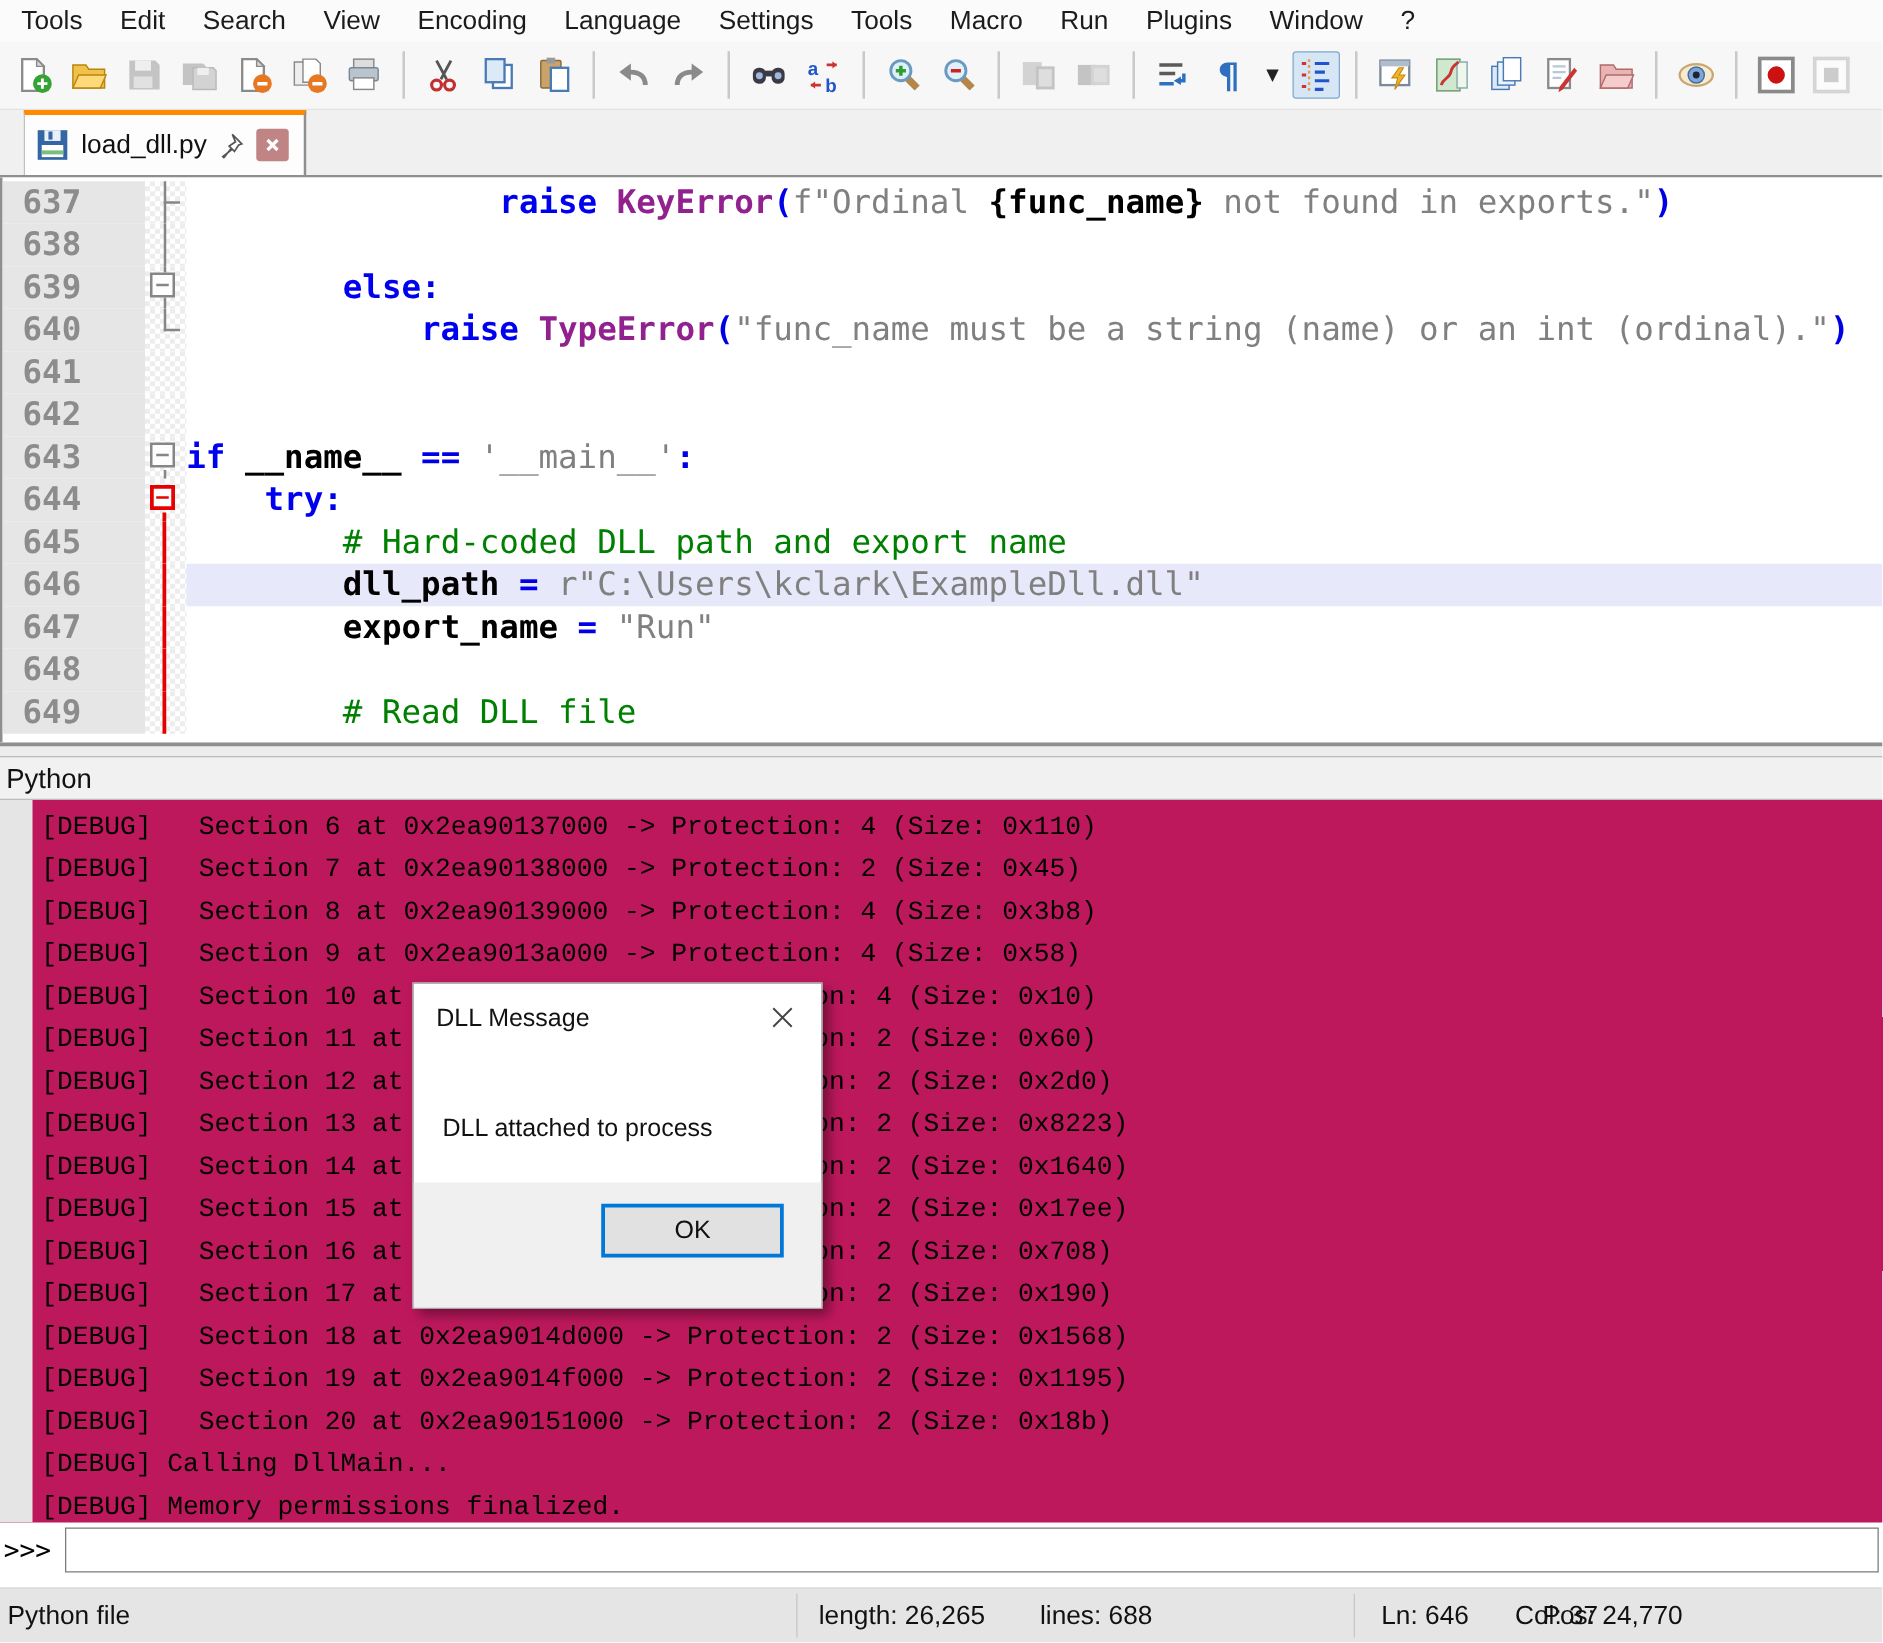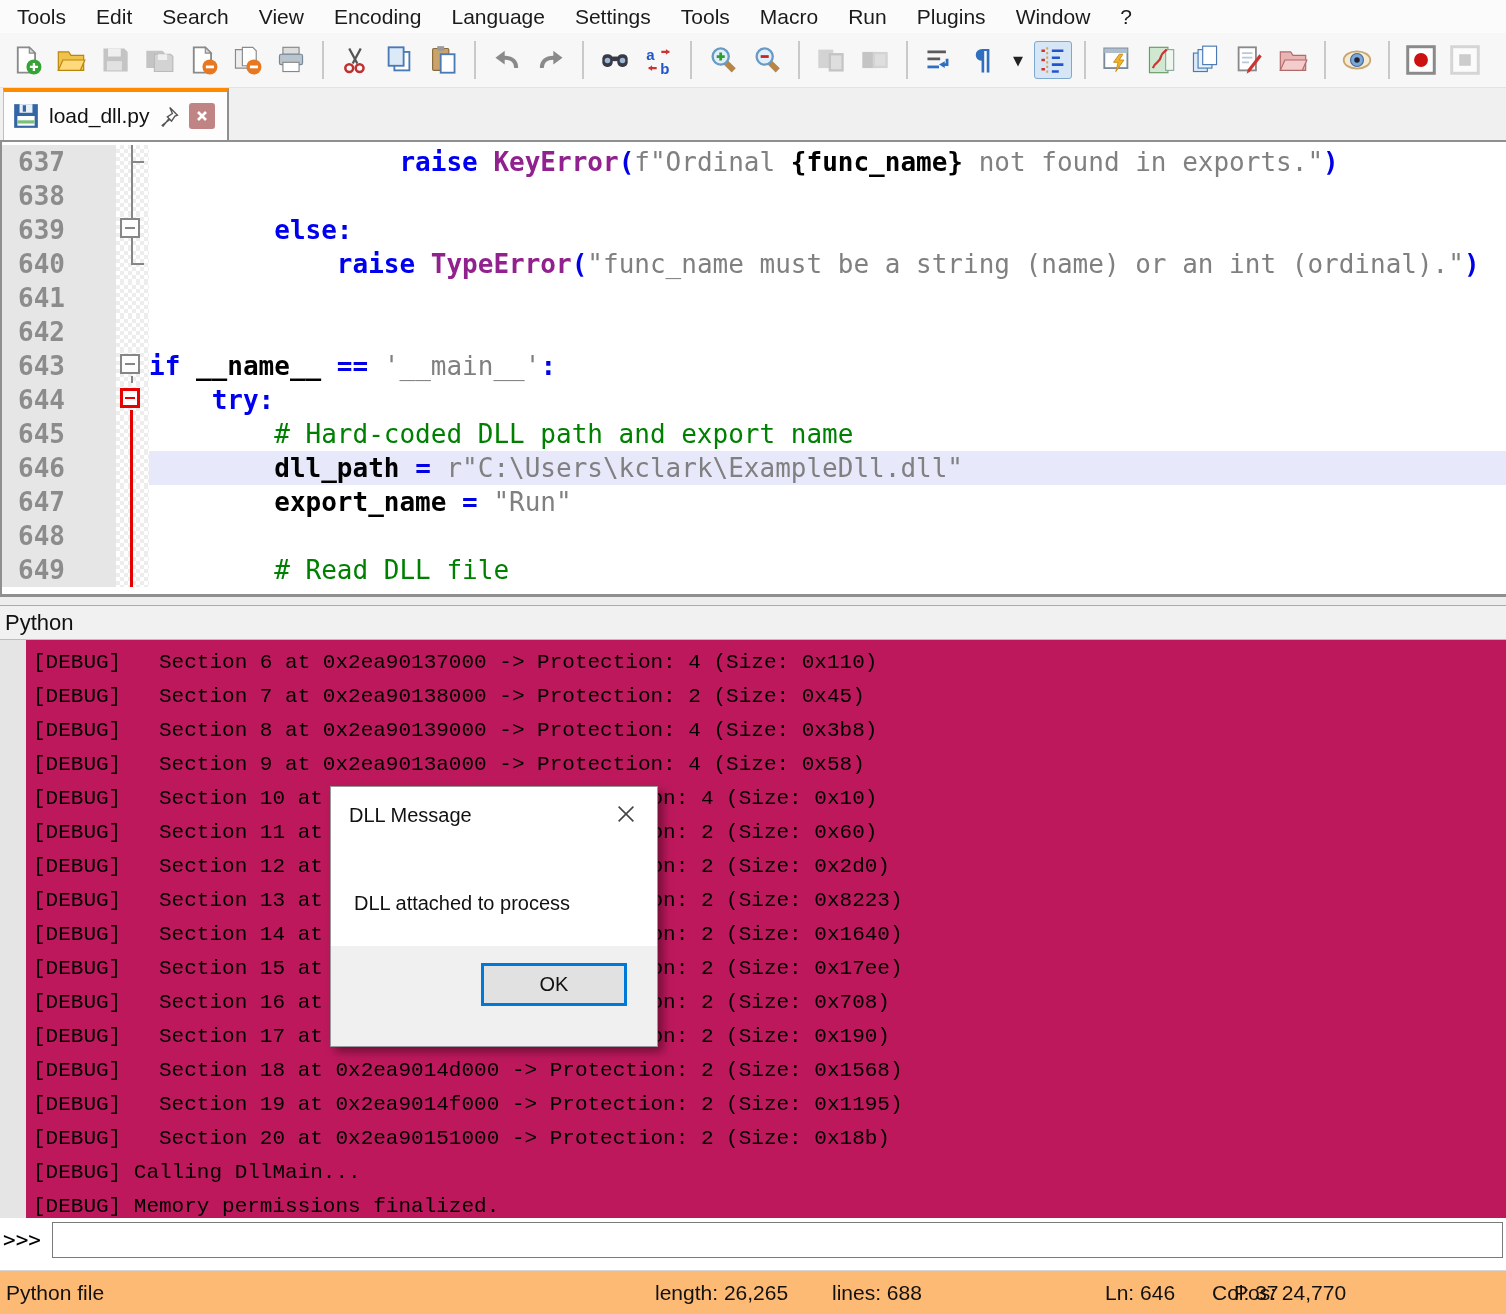--- a/index.html
+++ b/index.html
@@ -20,21 +20,21 @@
   .tb-btn.disabled{filter:grayscale(1) opacity(.55);}
   .tb-btn.active{background:#D6E6F5;border:1px solid #7FA8CE;border-radius:3px;}
   .tb-sep{width:2px;height:38px;background:#C9C9C9;margin:0 6px;flex:none;}
   .pilcrow{font-size:28px;font-weight:bold;color:#2F6FBF;font-family:"DejaVu Sans",sans-serif;}
   .caret{font-size:13px;color:#222;font-family:"DejaVu Sans",sans-serif;}
 
   
   .tabbar{height:54px;background:#F0F0F0;border-bottom:2px solid #8F8F8F;display:flex;}
   .tab{display:flex;align-items:center;gap:9px;background:#FDFDFD;border-top:4px solid #FF8A00;
        border-right:2px solid #8F8F8F;border-left:1px solid #BFBFBF;padding:0 12px 0 8px;
-       height:100%;margin-left:3px;}
+       height:100%;margin-left:19px;}
   .tab-save svg{width:28px;height:28px;display:block;}
   .tab-label{font-size:21px;color:#111;}
   .tab-pin svg{width:22px;height:22px;display:block;}
   .tab-close{width:26px;height:26px;border-radius:3px;background:#C08484;display:flex;
              align-items:center;justify-content:center;}
   .tab-close svg{width:16px;height:16px;display:block;}
 
   
   .editor{height:452px;border-left:2px solid #8F8F8F;background:#fff;overflow:hidden;
           font-family:"DejaVu Sans Mono",monospace;font-size:26px;padding-top:3px;}
@@ -71,21 +71,21 @@
   .console-body{height:578px;background:#be185d;position:relative;padding:6px 0 0 33px;overflow:hidden;
                 font-family:Liberation Mono, monospace;font-size:21px;}
   .console-body::before{content:'';position:absolute;left:0;top:0;bottom:0;width:26px;background:#E5E5E5;}
   .console-line{height:34px;line-height:34px;white-space:pre;color:#000;}
   .prompt-row{height:44px;display:flex;align-items:center;background:#fff;}
   .prompt{width:52px;padding-left:3px;font-family:"DejaVu Sans Mono",monospace;font-size:21px;color:#000;}
   .console-input{flex:1;height:36px;border:1px solid #7A7A7A;margin-right:3px;font-size:20px;outline:none;background:#fff;}
   .gap{height:8px;background:#fff;}
 
   
-  .statusbar{height:44px;background:#fdba74;border-top:1px solid #D7D7D7;position:relative;
+  .statusbar{height:44px;background:#e5e5e5;border-top:1px solid #D7D7D7;position:relative;
              font-size:21px;color:#111;}
   .sb{position:absolute;top:10px;white-space:nowrap;}
   .sb-sep{position:absolute;top:4px;bottom:4px;width:1px;background:#C6C6C6;}
 
   
   .dialog{position:absolute;left:330px;top:786px;width:328px;height:261px;background:#fff;
           border:1px solid #999;box-shadow:5px 5px 9px rgba(0,0,0,.4);z-index:10;}
   .dlg-title{position:absolute;left:18px;top:17px;font-size:20px;color:#111;}
   .dlg-close{position:absolute;right:16px;top:12px;width:30px;height:30px;display:flex;
              align-items:center;justify-content:center;}

